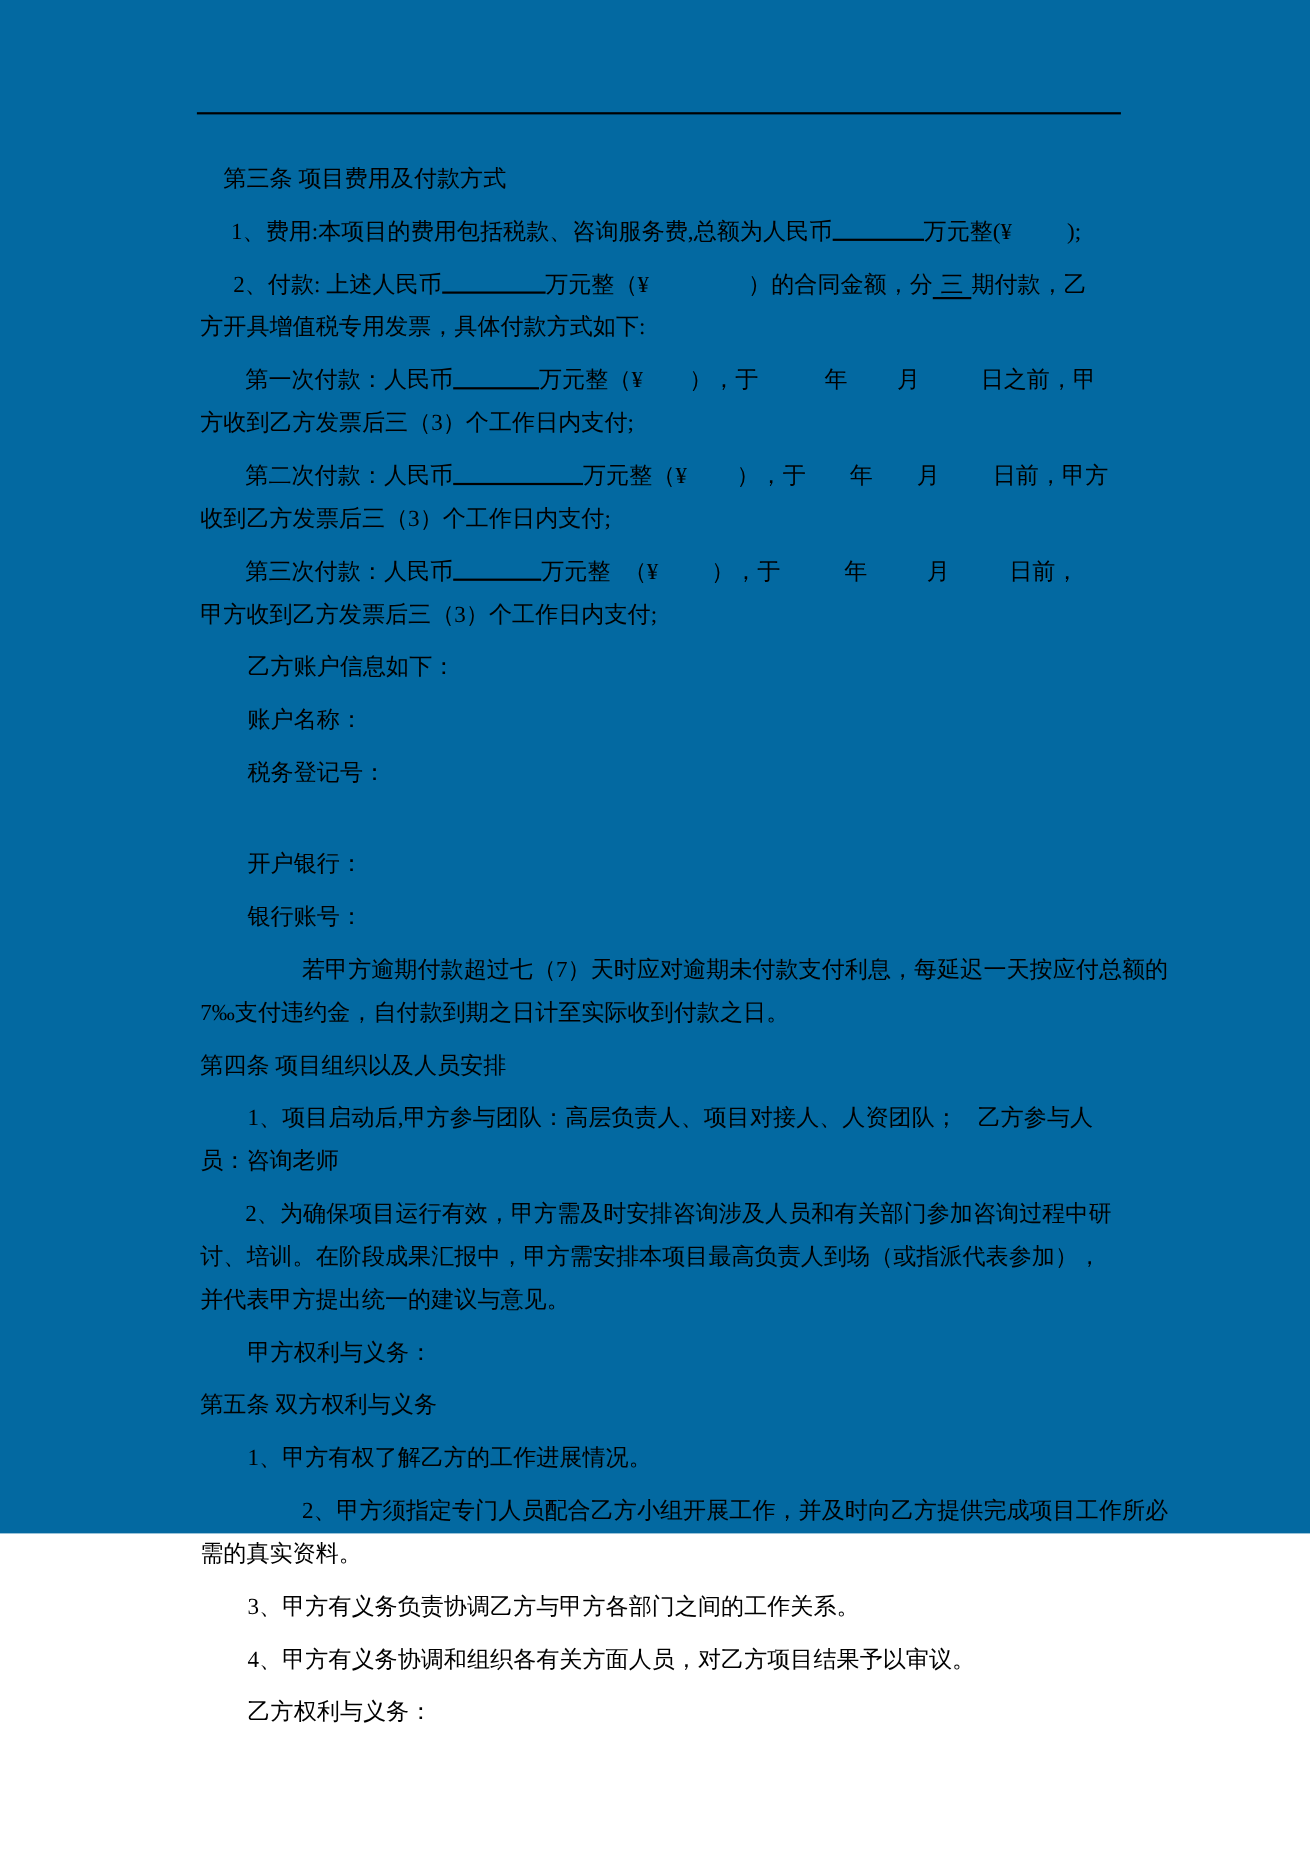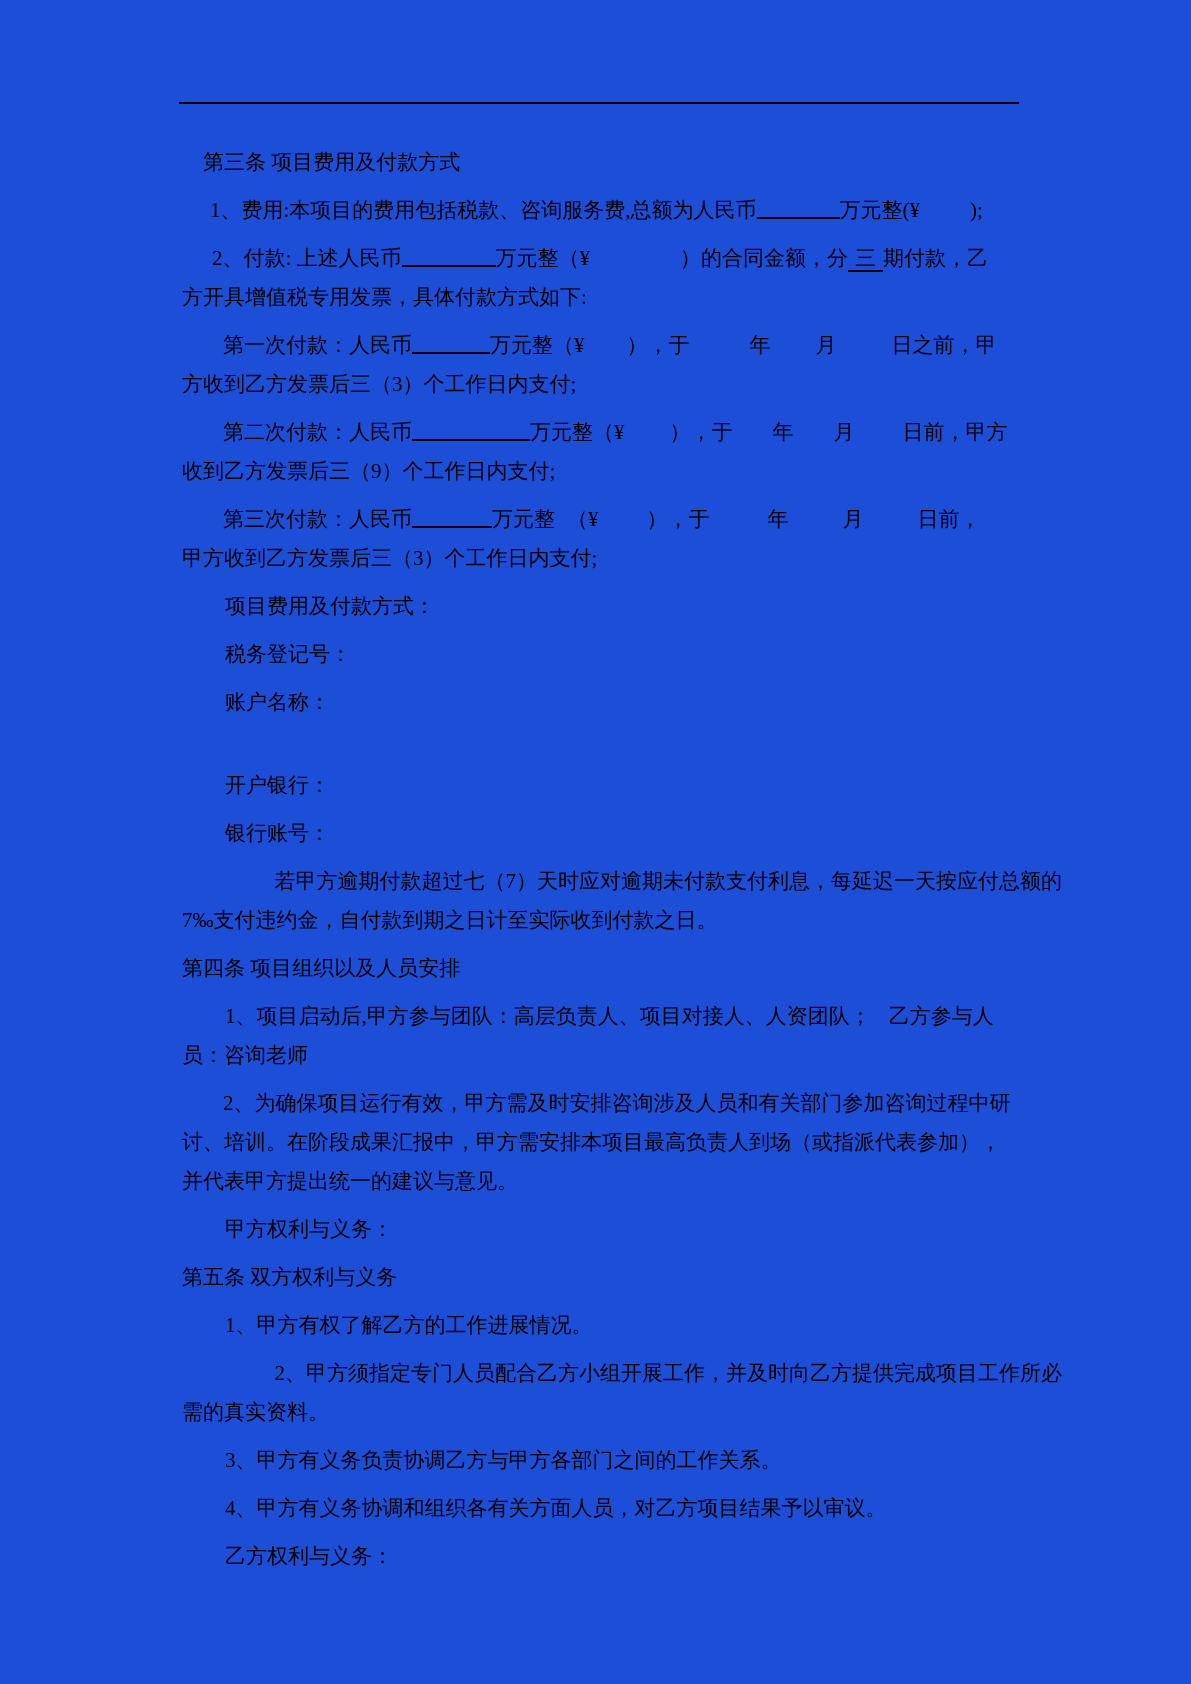--- a/index.html
+++ b/index.html
@@ -1,20 +1,20 @@
 <!DOCTYPE html>
 <html><head>
 <meta charset="utf-8">
 <style>
   html,body{margin:0;padding:0;}
   body{
     width:1191px;height:1684px;background:#ffffff;overflow:hidden;
     font-family:"Liberation Serif","DejaVu Serif",serif;
   }
-  .page{position:relative;width:1191px;height:1684px;background:#1d4ed8;}
+  .page{position:relative;width:1191px;height:1394px;background:#0369a1;}
   .header-rule{position:absolute;left:179px;top:102px;width:840px;height:2px;background:#000000;}
   .content{
     position:absolute;left:182px;top:143px;width:880px;
     font-size:21px;line-height:39px;color:#000000;
   }
   .para{margin:0 0 9px 0;}
   .line{height:39px;white-space:nowrap;}
   .seg{white-space:pre;}
   .u{border-bottom:2px solid #000;padding:0 7px;}
   .blank{display:inline-block;border-bottom:2px solid #000;height:20px;vertical-align:-2px;}
@@ -35,34 +35,34 @@
       <div class="para">
         <div class="line" style="padding-left: 30px;"><span class="seg">2、付款: 上述人民币</span><span class="blank" style="width: 94px;"></span><span class="seg">万元整（¥</span><span class="gap" style="width: 90px;"></span><span class="seg">）的合同金额，分</span><span class="seg u">三</span><span class="seg">期付款，乙</span></div>
         <div class="line"><span class="seg">方开具增值税专用发票，具体付款方式如下:</span></div>
       </div>
       <div class="para">
         <div class="line" style="padding-left: 41px;"><span class="seg">第一次付款：人民币</span><span class="blank" style="width: 78px;"></span><span class="seg">万元整（¥</span><span class="gap" style="width: 42px;"></span><span class="seg">），于</span><span class="gap" style="width: 60px;"></span><span class="seg">年</span><span class="gap" style="width: 45px;"></span><span class="seg">月</span><span class="gap" style="width: 55px;"></span><span class="seg">日之前，甲</span></div>
         <div class="line"><span class="seg">方收到乙方发票后三（3）个工作日内支付;</span></div>
       </div>
       <div class="para">
         <div class="line" style="padding-left: 41px;"><span class="seg">第二次付款：人民币</span><span class="blank" style="width: 118px;"></span><span class="seg">万元整（¥</span><span class="gap" style="width: 45px;"></span><span class="seg">），于</span><span class="gap" style="width: 40px;"></span><span class="seg">年</span><span class="gap" style="width: 40px;"></span><span class="seg">月</span><span class="gap" style="width: 48px;"></span><span class="seg">日前，甲方</span></div>
-        <div class="line"><span class="seg">收到乙方发票后三（9）个工作日内支付;</span></div>
+        <div class="line"><span class="seg">收到乙方发票后三（3）个工作日内支付;</span></div>
       </div>
       <div class="para">
         <div class="line" style="padding-left: 41px;"><span class="seg">第三次付款：人民币</span><span class="blank" style="width: 80px;"></span><span class="seg">万元整</span><span class="gap" style="width: 12px;"></span><span class="seg">（¥</span><span class="gap" style="width: 48px;"></span><span class="seg">），于</span><span class="gap" style="width: 58px;"></span><span class="seg">年</span><span class="gap" style="width: 54px;"></span><span class="seg">月</span><span class="gap" style="width: 54px;"></span><span class="seg">日前，</span></div>
         <div class="line"><span class="seg">甲方收到乙方发票后三（3）个工作日内支付;</span></div>
       </div>
       <div class="para">
-        <div class="line" style="padding-left: 43px;"><span class="seg">项目费用及付款方式：</span></div>
+        <div class="line" style="padding-left: 43px;"><span class="seg">乙方账户信息如下：</span></div>
+      </div>
+      <div class="para">
+        <div class="line" style="padding-left: 43px;"><span class="seg">账户名称：</span></div>
       </div>
       <div class="para">
         <div class="line" style="padding-left: 43px;"><span class="seg">税务登记号：</span></div>
-      </div>
-      <div class="para">
-        <div class="line" style="padding-left: 43px;"><span class="seg">账户名称：</span></div>
       </div>
       <div class="para">
         <div class="line" style="padding-left: 43px; margin-top: 44px;"><span class="seg">开户银行：</span></div>
       </div>
       <div class="para">
         <div class="line" style="padding-left: 43px;"><span class="seg">银行账号：</span></div>
       </div>
       <div class="para">
         <div class="line" style="padding-left: 40px; text-align: right;"><span class="seg">若甲方逾期付款超过七（7）天时应对逾期未付款支付利息，每延迟一天按应付总额的</span></div>
         <div class="line"><span class="seg">7‰支付违约金，自付款到期之日计至实际收到付款之日。</span></div>

